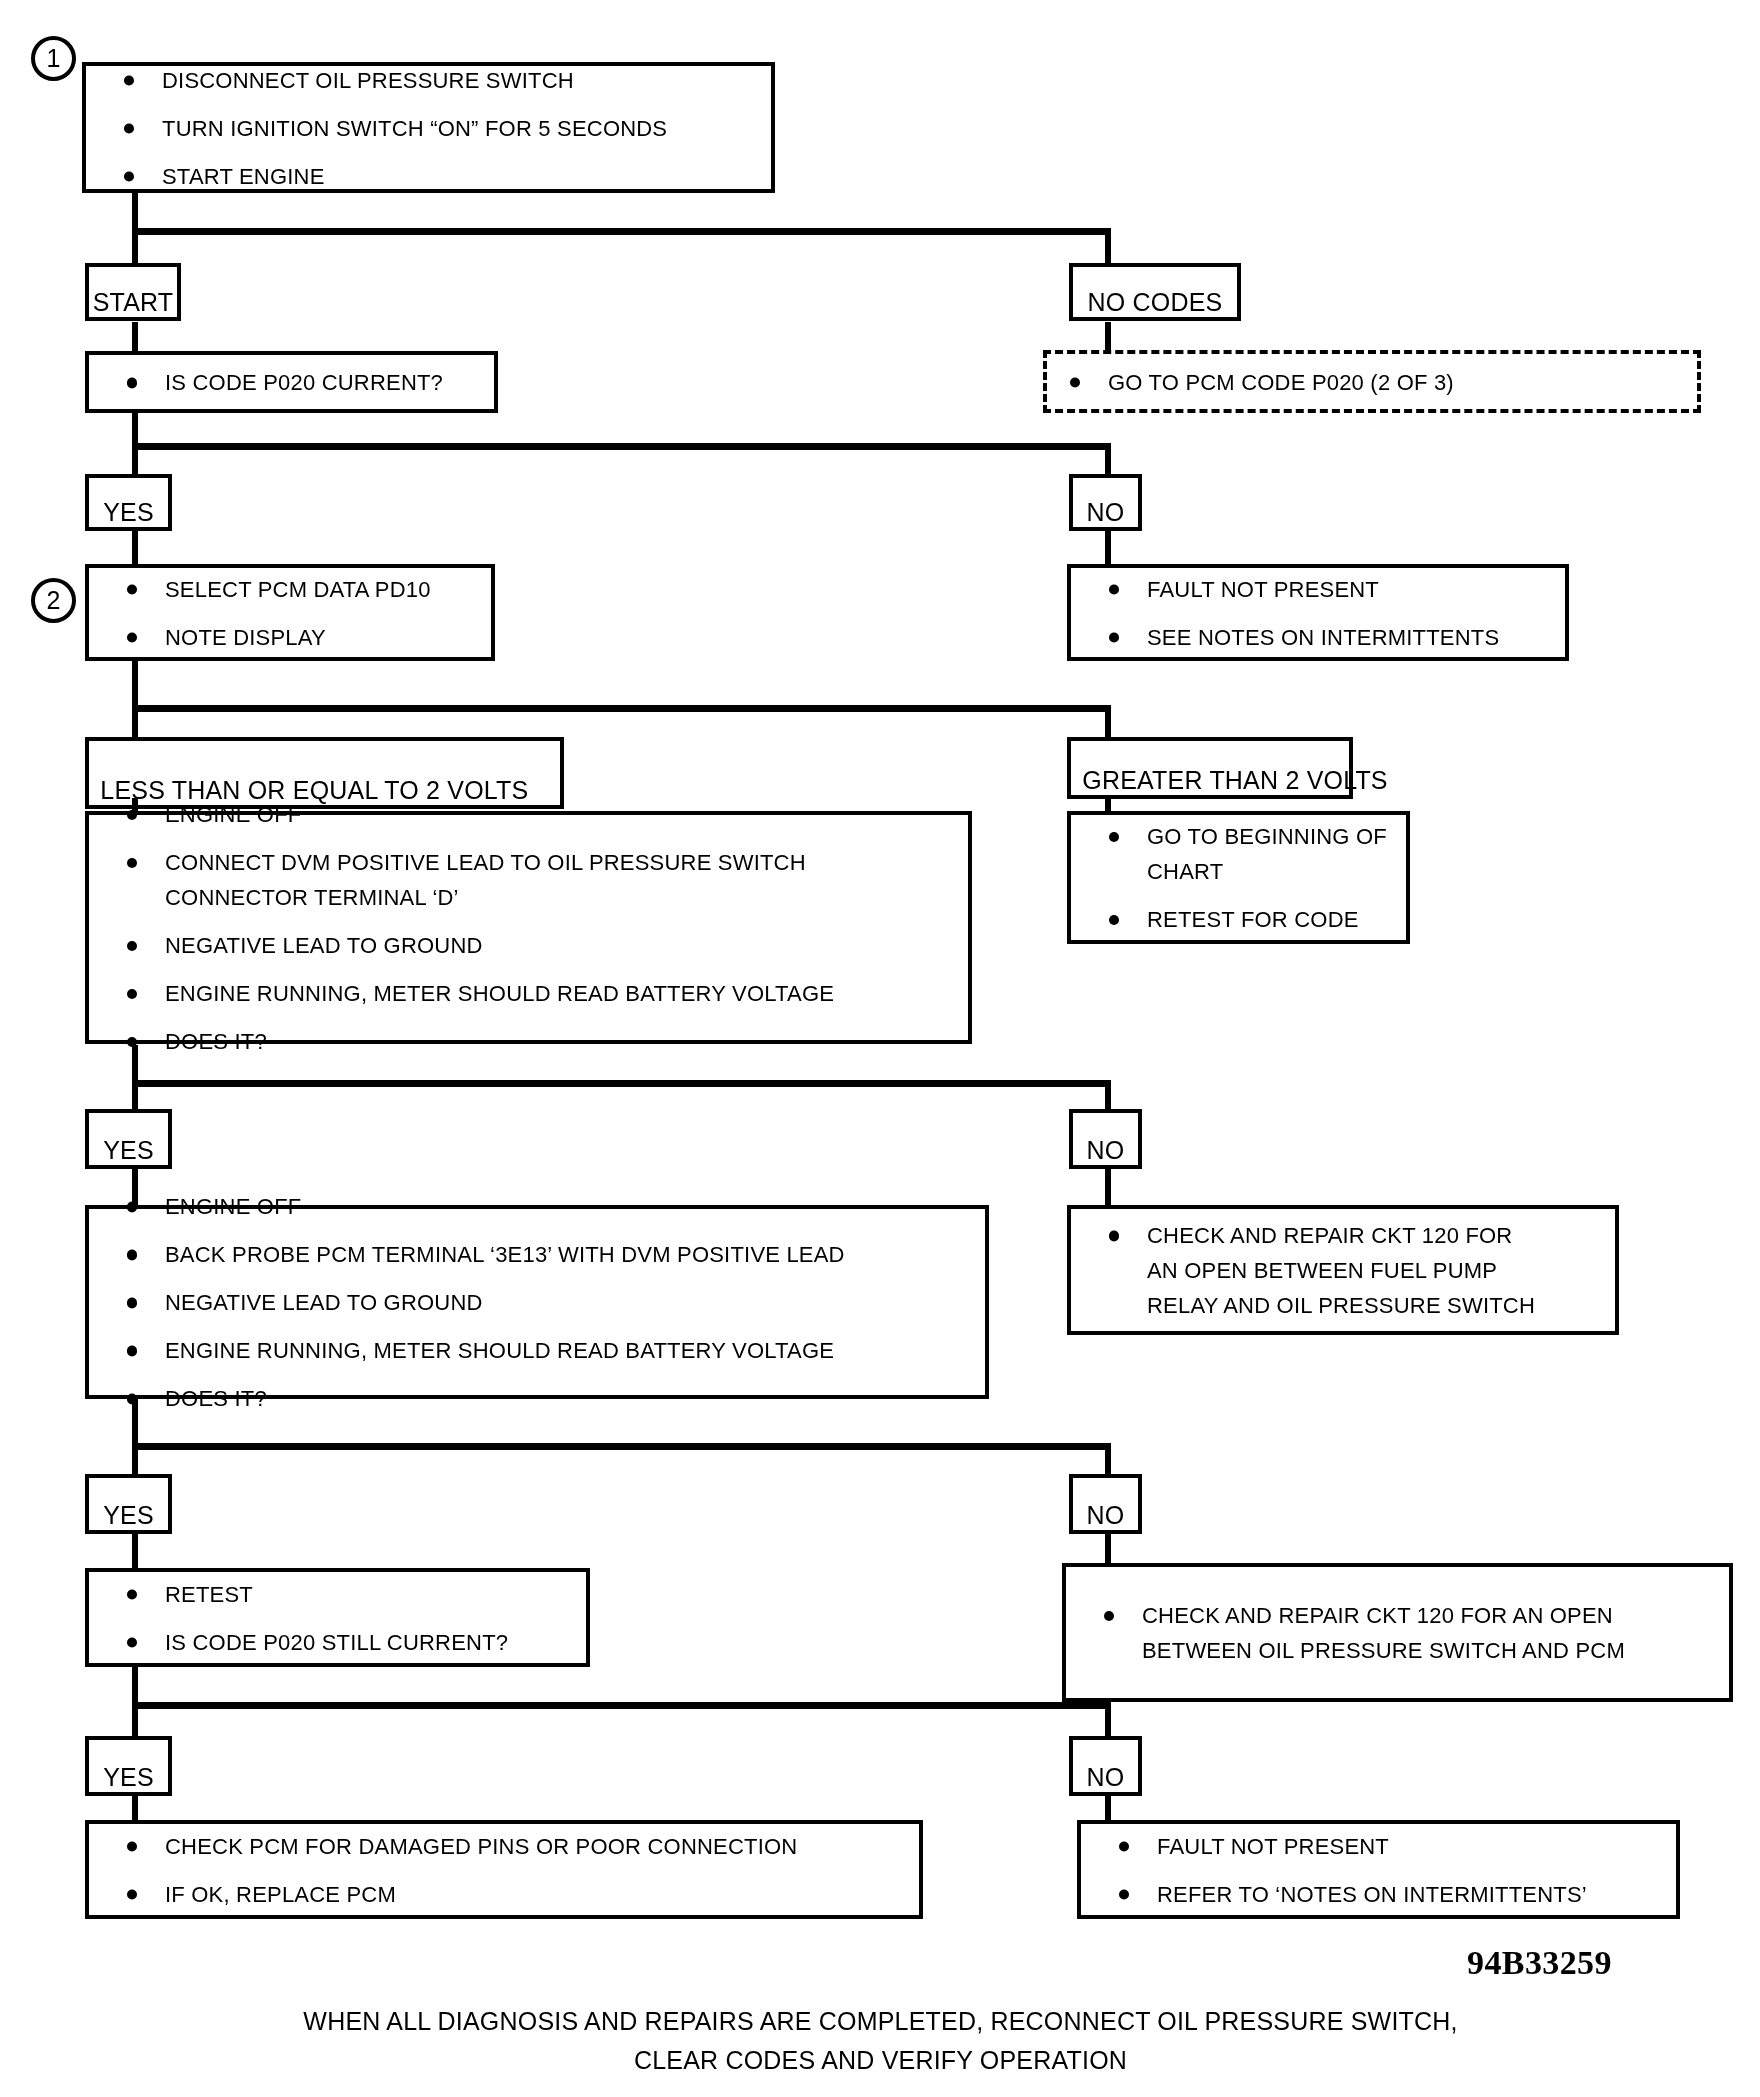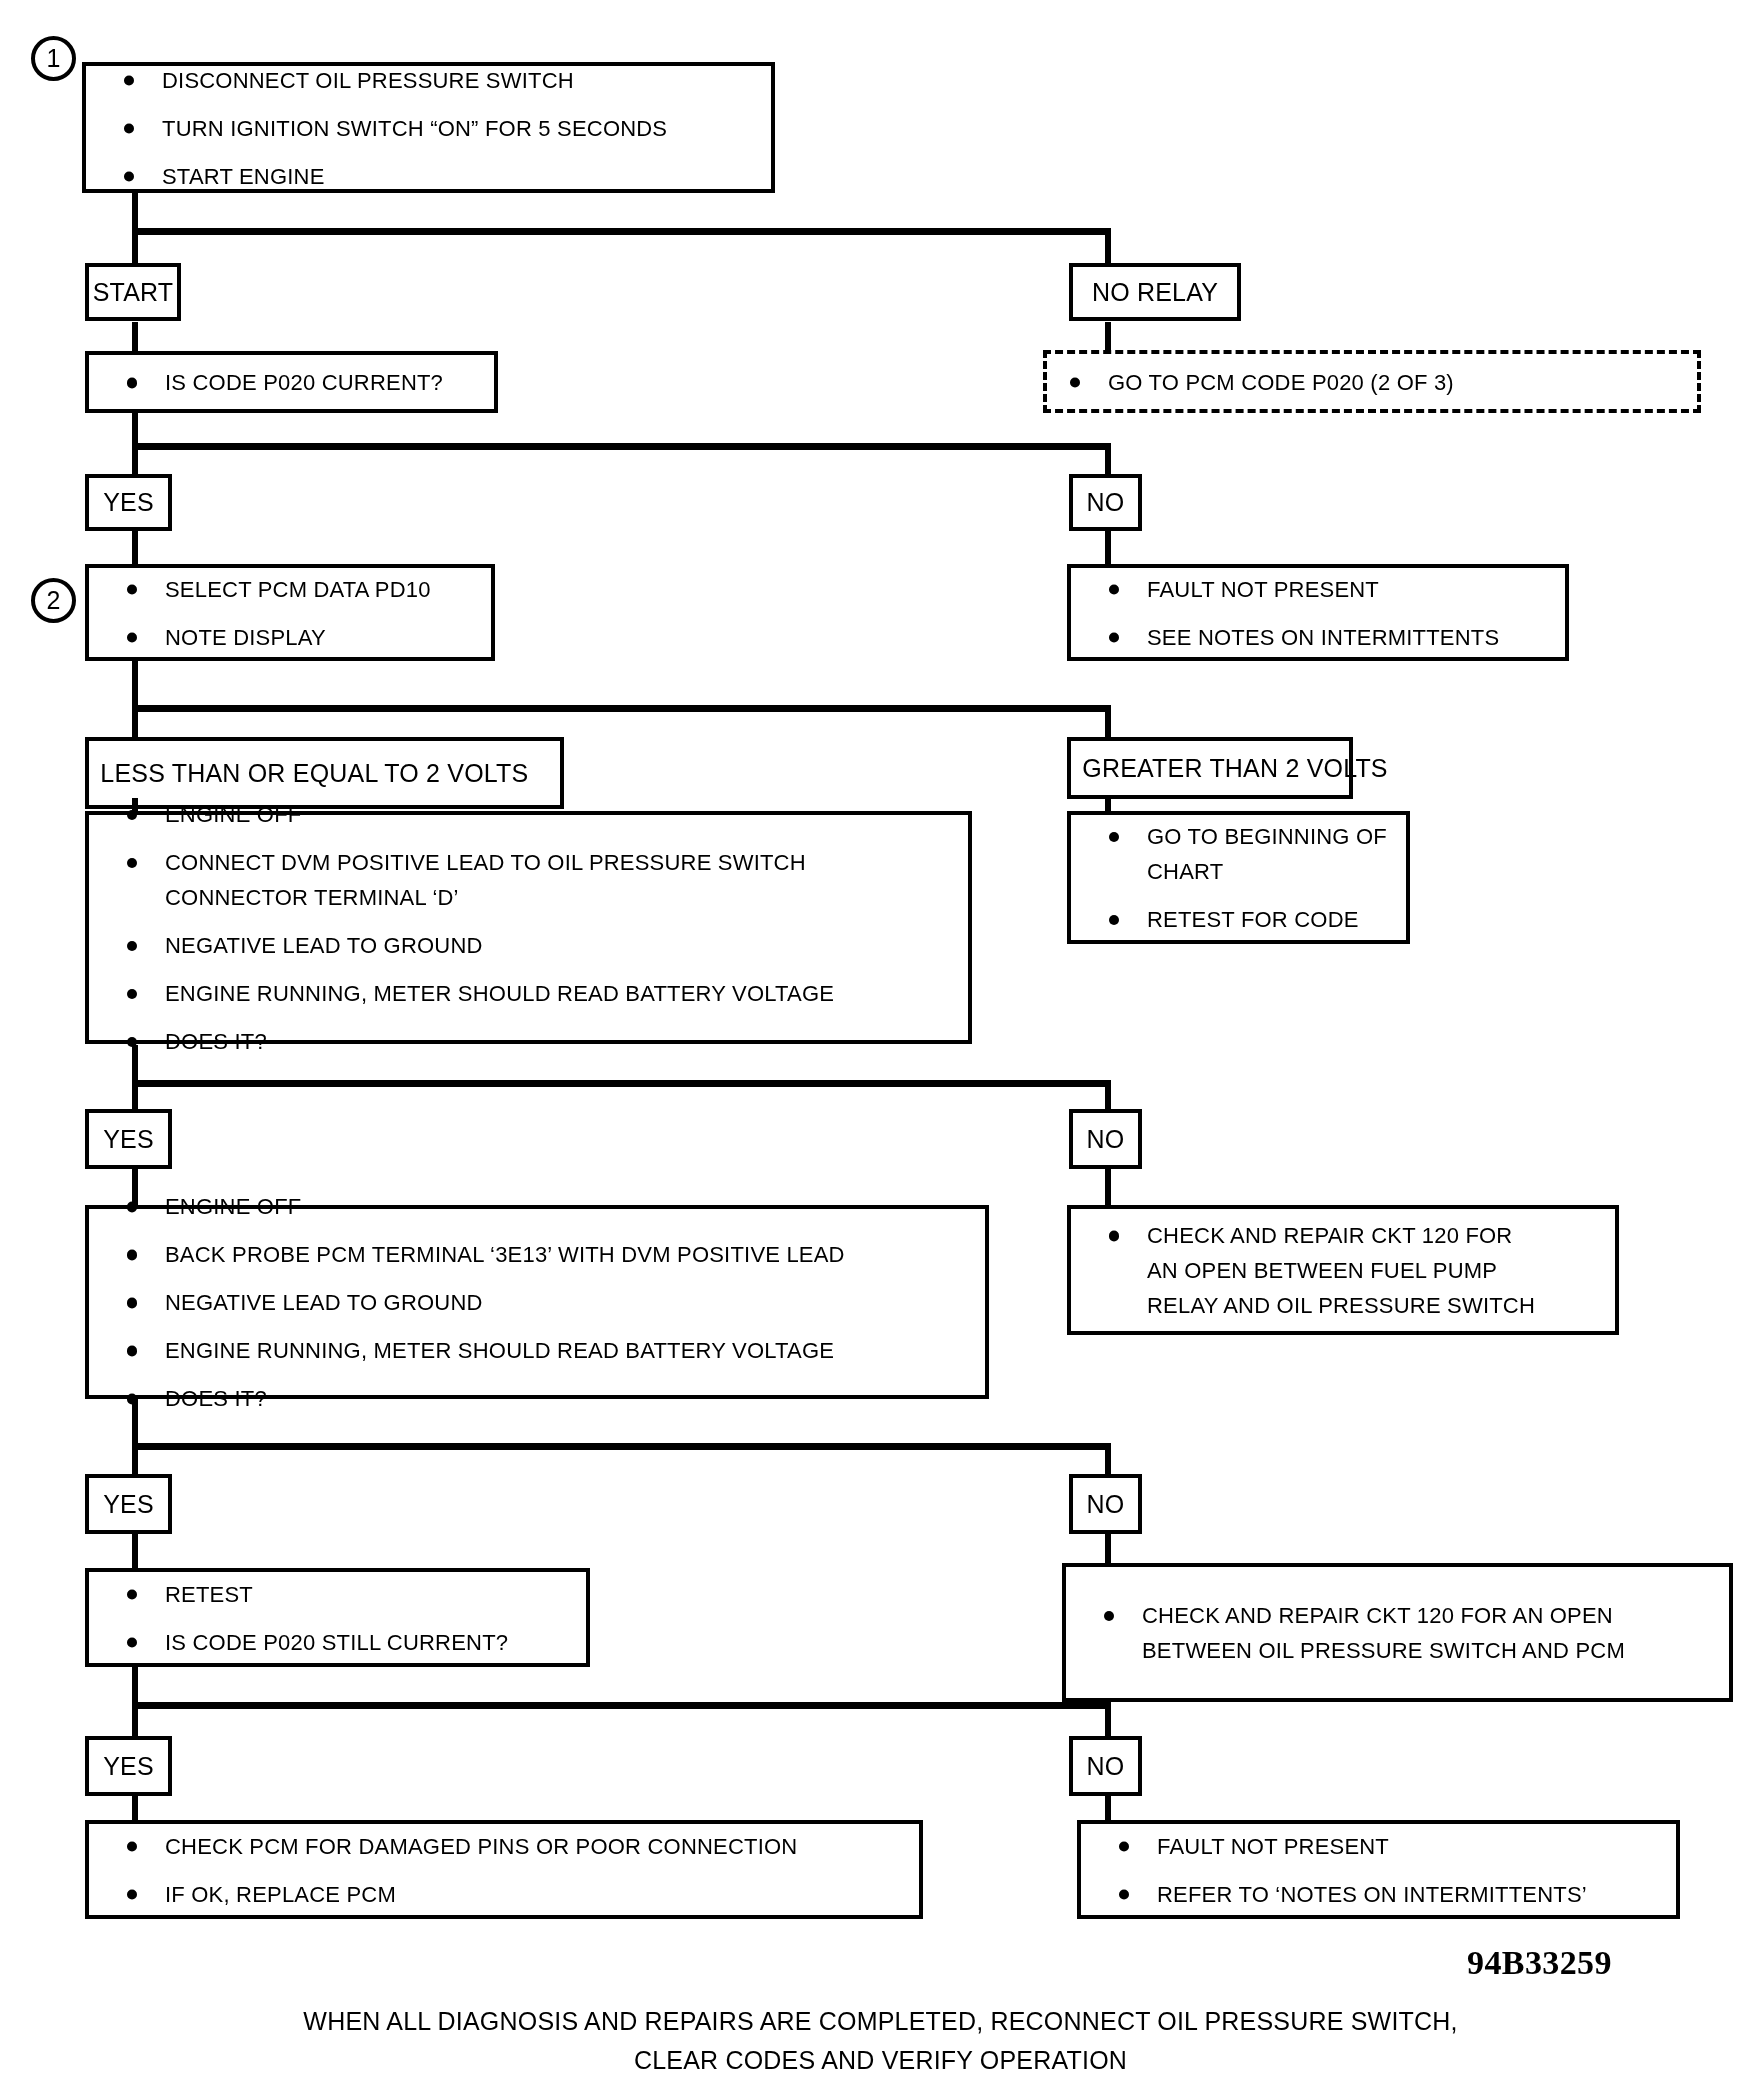--- a/index.html
+++ b/index.html
@@ -27,21 +27,21 @@
   .box.dashed {
     border-style: dashed;
     border-width: 4.9px;
   }
   .label-box {
     position: absolute;
     box-sizing: border-box;
     border: 4px solid #000;
     background: #fff;
     display: flex;
-    align-items: center;
+    align-items: flex-end;
     justify-content: flex-start;
     padding-left: 11.3px;
     font-size: 25px;
     letter-spacing: 0.2px;
     white-space: nowrap;
   }
   .label-box.tag {
     justify-content: center;
     padding-left: 0;
   }
@@ -149,21 +149,21 @@
 
   <div class="v-line" style="left:132px; top:193px; height:40px;"></div>
   <div class="h-line" style="left:132px; top:228px; width:979px;"></div>
   <div class="v-line" style="left:132px; top:228px; height:36px;"></div>
   <div class="v-line" style="left:1105px; top:228px; height:36px;"></div>
 
   <div class="label-box tag" style="left:85px; top:263px; width:96px; height:58px;">
     <span>START</span>
   </div>
   <div class="label-box tag" style="left:1069px; top:263px; width:172px; height:58px;">
-    <span>NO RELAY</span>
+    <span>NO CODES</span>
   </div>
 
   <div class="v-line" style="left:132px; top:322px; height:32px;"></div>
   <div class="v-line" style="left:1105px; top:322px; height:32px;"></div>
 
   <div class="box" style="left:85px; top:351px; width:413px; height:62px;">
     <ul class="bullets">
       <li>
           <span class="cont">IS CODE P020 CURRENT?</span>
         </li>

